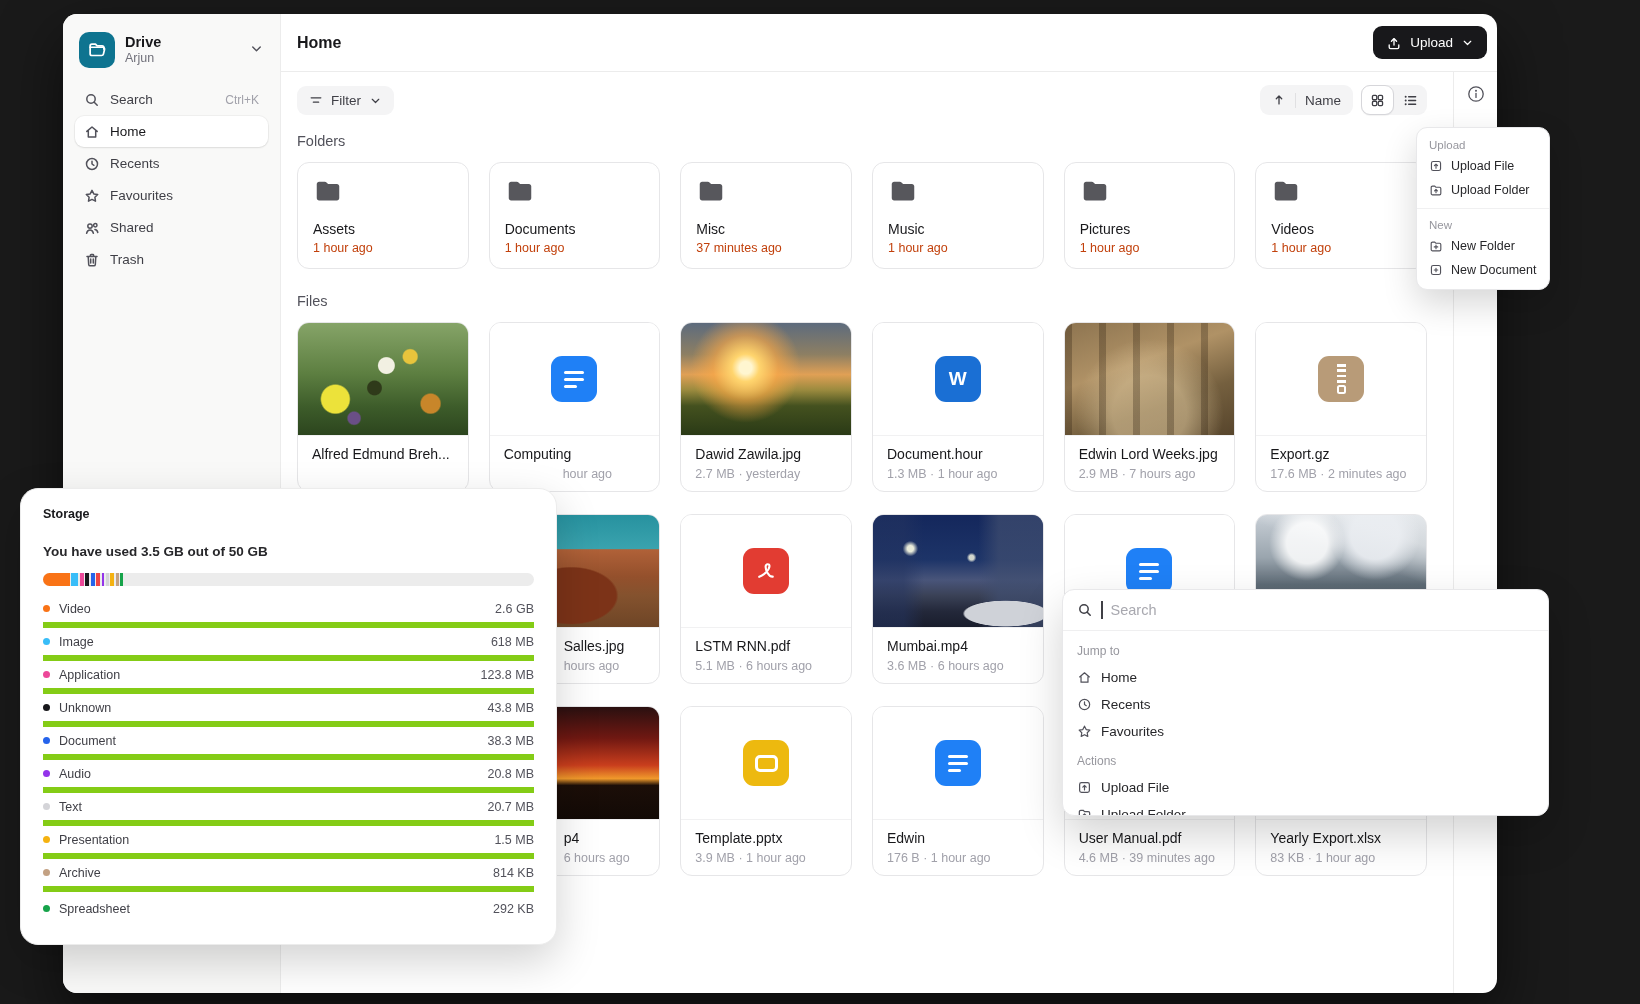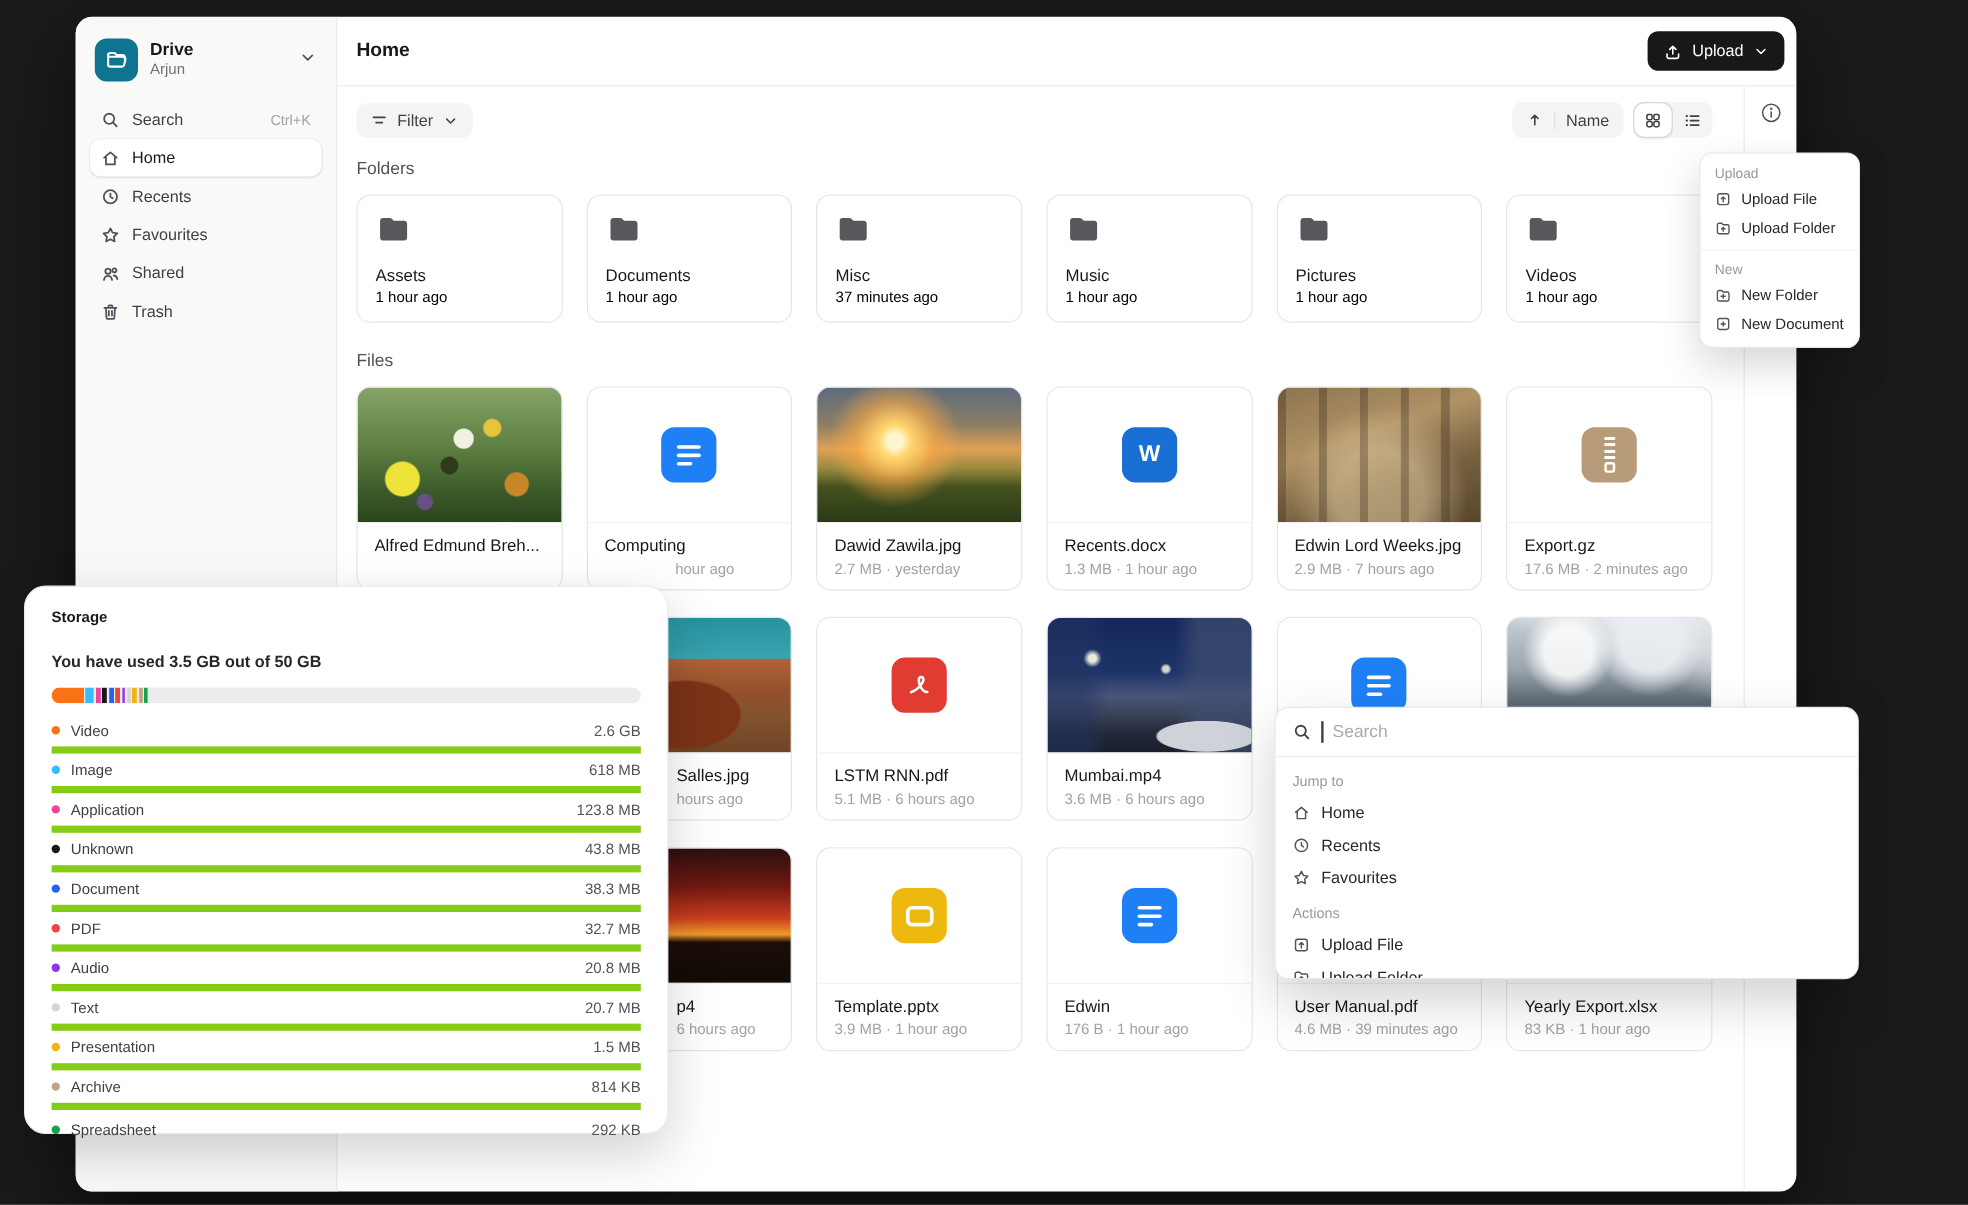--- a/index.html
+++ b/index.html
@@ -53,21 +53,21 @@
   .sort-div { width:1px; height:15px; background:#e0e0e2; }
   .view-toggle { display:flex; align-items:center; height:30px; background:#f4f4f5; border-radius:9px; }
   .vt-btn { width:33px; height:30px; display:flex; align-items:center; justify-content:center; color:#3f3f46; cursor:pointer; border-radius:9px; }
   .vt-btn.selected { background:#fff; border:1px solid #d6d6da; box-shadow:0 1px 1px rgba(0,0,0,.05); }
 
   
   .section-heading { font-size:14.5px; color:#52525b; margin-bottom:13px; }
   .cards { display:grid; grid-template-columns:repeat(6,1fr); gap:22px 20px; margin-bottom:24px; }
   .folder-card { background:#fff; border:1px solid #e6e6e8; border-radius:12px; height:107px; padding:13px 15px; cursor:pointer; display:flex; flex-direction:column; }
   .folder-name { font-size:14px; font-weight:500; color:#18181b; margin-top:auto; white-space:nowrap; overflow:hidden; text-overflow:ellipsis; }
-  .folder-meta { font-size:12.5px; color:#000000; margin-top:4px; }
+  .folder-meta { font-size:12.5px; color:#c2410c; margin-top:4px; }
   .folder-glyph { color:#57575c; }
 
   .file-card { background:#fff; border:1px solid #e6e6e8; border-radius:12px; height:170px; overflow:hidden; cursor:pointer; display:flex; flex-direction:column; }
   .thumb { height:112px; flex-shrink:0; display:flex; align-items:center; justify-content:center; background:#fff; }
   .cfoot { flex:1; border-top:1px solid #f1f1f2; padding:10px 14px 0 14px; min-width:0; }
   .fname { font-size:14px; font-weight:500; color:#18181b; white-space:nowrap; overflow:hidden; text-overflow:ellipsis; }
   .fmeta { font-size:12.5px; color:#a1a1aa; margin-top:5px; white-space:nowrap; }
   .cfoot.pad-occl { padding-left:74px; }
   .fmeta.pad-occl-m { padding-left:59px; }
 
@@ -376,21 +376,21 @@
             <div class="cfoot">
                 <div class="fname">Dawid Zawila.jpg</div>
                 <div class="fmeta">2.7 MB · yesterday</div>
               </div>
           </div>
           <div class="file-card">
             <div class="thumb">
                 <div class="badge docx">W</div>
               </div>
             <div class="cfoot">
-                <div class="fname">Recents.docx</div>
+                <div class="fname">Document.hour</div>
                 <div class="fmeta">1.3 MB · 1 hour ago</div>
               </div>
           </div>
           <div class="file-card">
             <div class="thumb t-edwin"></div>
             <div class="cfoot">
                 <div class="fname">Edwin Lord Weeks.jpg</div>
                 <div class="fmeta">2.9 MB · 7 hours ago</div>
               </div>
           </div>
@@ -679,25 +679,20 @@
         <span class="dot" style="background: rgb(24, 24, 27);"></span>
         <span class="legend-label">Unknown</span>
         <span class="legend-value">43.8 MB</span>
       </div>
     <div class="legend-row">
         <span class="dot" style="background: rgb(37, 99, 235);"></span>
         <span class="legend-label">Document</span>
         <span class="legend-value">38.3 MB</span>
       </div>
     <div class="legend-row">
-        <span class="dot" style="background: rgb(239, 68, 68);"></span>
-        <span class="legend-label">PDF</span>
-        <span class="legend-value">32.7 MB</span>
-      </div>
-    <div class="legend-row">
         <span class="dot" style="background: rgb(147, 51, 234);"></span>
         <span class="legend-label">Audio</span>
         <span class="legend-value">20.8 MB</span>
       </div>
     <div class="legend-row">
         <span class="dot" style="background: rgb(212, 212, 216);"></span>
         <span class="legend-label">Text</span>
         <span class="legend-value">20.7 MB</span>
       </div>
     <div class="legend-row">

